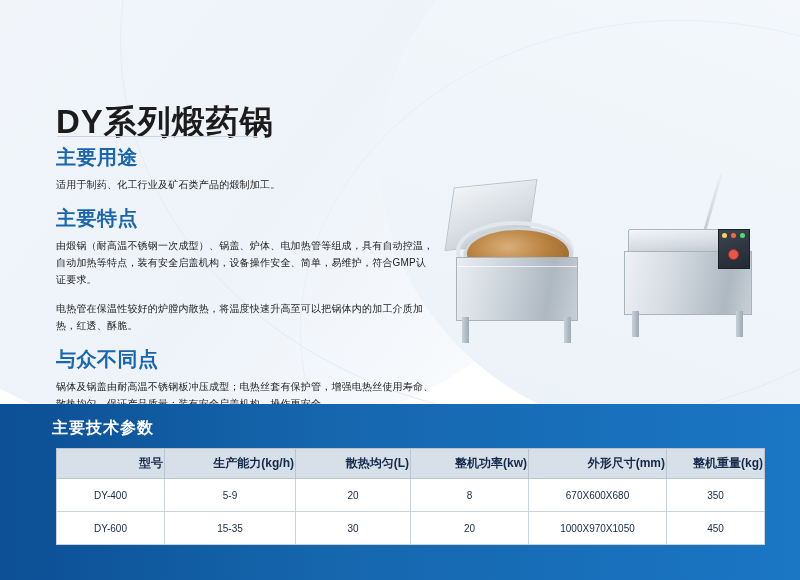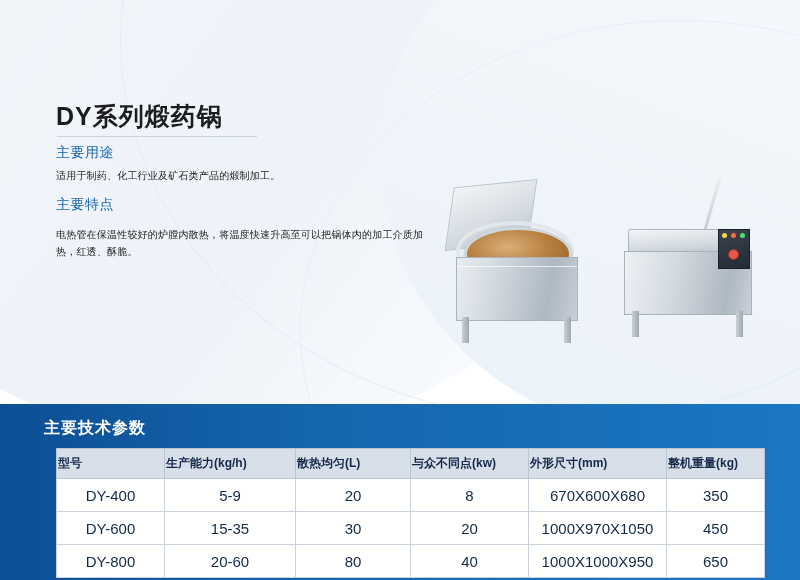--- a/index.html
+++ b/index.html
@@ -59,21 +59,21 @@
     height: 620px;
     border-radius: 50%;
     border: 1px solid #e7eef6;
   }
 
   
   .title {
     position: absolute;
     left: 56px;
     top: 100px;
-    font-size: 25px;
+    font-size: 33px;
     font-weight: bold;
     color: #1c1c1c;
     letter-spacing: 1px;
   }
   .title-rule {
     position: absolute;
     left: 57px;
     top: 136px;
     width: 200px;
     height: 1px;
@@ -84,22 +84,22 @@
   .sections {
     position: absolute;
     left: 56px;
     top: 144px;
     width: 380px;
   }
   .sec {
     margin-bottom: 12px;
   }
   .sec-h {
-    font-size: 14px;
-    font-weight: normal;
+    font-size: 20px;
+    font-weight: bold;
     color: #1866b0;
     margin-bottom: 5px;
     letter-spacing: 0.5px;
   }
   .sec-b {
     font-size: 10px;
     line-height: 17px;
     color: #222222;
     letter-spacing: 0.2px;
   }
@@ -254,21 +254,21 @@
   .band {
     position: absolute;
     left: 0;
     top: 404px;
     width: 800px;
     height: 176px;
     background: linear-gradient(90deg, #0c4f95 0%, #1566ad 40%, #1b76c4 100%);
   }
   .band-title {
     position: absolute;
-    left: 44px;
+    left: 52px;
     top: 418px;
     font-size: 16px;
     font-weight: bold;
     color: #ffffff;
     letter-spacing: 1px;
   }
   table.spec {
     position: absolute;
     left: 56px;
     top: 448px;
@@ -277,26 +277,26 @@
     background: #ffffff;
     table-layout: fixed;
   }
   table.spec th {
     background: #d7dfe8;
     color: #14284a;
     font-size: 12px;
     font-weight: bold;
     height: 27px;
     border: 1px solid #b9c4d1;
-    text-align: left;
+    text-align: right;
   }
   table.spec td {
     background: #ffffff;
     color: #14284a;
-    font-size: 15px;
+    font-size: 10px;
     height: 30px;
     border: 1px solid #c9d3de;
     text-align: center;
   }
 </style>
 </head>
 <body>
 
 <div class="page">
 
@@ -308,23 +308,28 @@
   <div class="title">DY系列煅药锅</div>
   <div class="title-rule"></div>
 
   <div class="sections">
     <div class="sec">
       <div class="sec-h">主要用途</div>
       <div class="sec-b">适用于制药、化工行业及矿石类产品的煅制加工。</div>
     </div>
     <div class="sec">
       <div class="sec-h">主要特点</div>
+      <div class="sec-b">由煅锅（耐高温不锈钢一次成型）、锅盖、炉体、电加热管等组成，具有自动控温，自动加热等特点，装有安全启盖机构，设备操作安全、简单，易维护，符合GMP认证要求。</div>
     </div>
     <div class="sec">
       <div class="sec-b">电热管在保温性较好的炉膛内散热，将温度快速升高至可以把锅体内的加工介质加热，红透、酥脆。</div>
+    </div>
+    <div class="sec">
+      <div class="sec-h">与众不同点</div>
+      <div class="sec-b">锅体及锅盖由耐高温不锈钢板冲压成型；电热丝套有保护管，增强电热丝使用寿命、散热均匀，保证产品质量；装有安全启盖机构，操作更安全。</div>
     </div>
   </div>
 
   <div class="photos">
     <div class="m1">
       <div class="m1-lid"></div>
       <div class="m1-rim"></div>
       <div class="m1-bowl"></div>
       <div class="m1-body"></div>
       <div class="m1-leg l"></div>
@@ -346,21 +351,21 @@
 
   <div class="band"></div>
   <div class="band-title">主要技术参数</div>
 
   <table class="spec">
     <thead>
       <tr>
         <th style="width:105px">型号</th>
         <th style="width:128px">生产能力(kg/h)</th>
         <th style="width:112px">散热均匀(L)</th>
-        <th style="width:115px">与众不同点(kw)</th>
+        <th style="width:115px">整机功率(kw)</th>
         <th style="width:135px">外形尺寸(mm)</th>
         <th style="width:95px">整机重量(kg)</th>
       </tr>
     </thead>
     <tbody>
       <tr>
         <td>DY-400</td>
         <td>5-9</td>
         <td>20</td>
         <td>8</td>
@@ -368,24 +373,16 @@
         <td>350</td>
       </tr>
       <tr>
         <td>DY-600</td>
         <td>15-35</td>
         <td>30</td>
         <td>20</td>
         <td>1000X970X1050</td>
         <td>450</td>
       </tr>
-      <tr>
-        <td>DY-800</td>
-        <td>20-60</td>
-        <td>80</td>
-        <td>40</td>
-        <td>1000X1000X950</td>
-        <td>650</td>
-      </tr>
     </tbody>
   </table>
 
 </div>
 
 </body></html>

